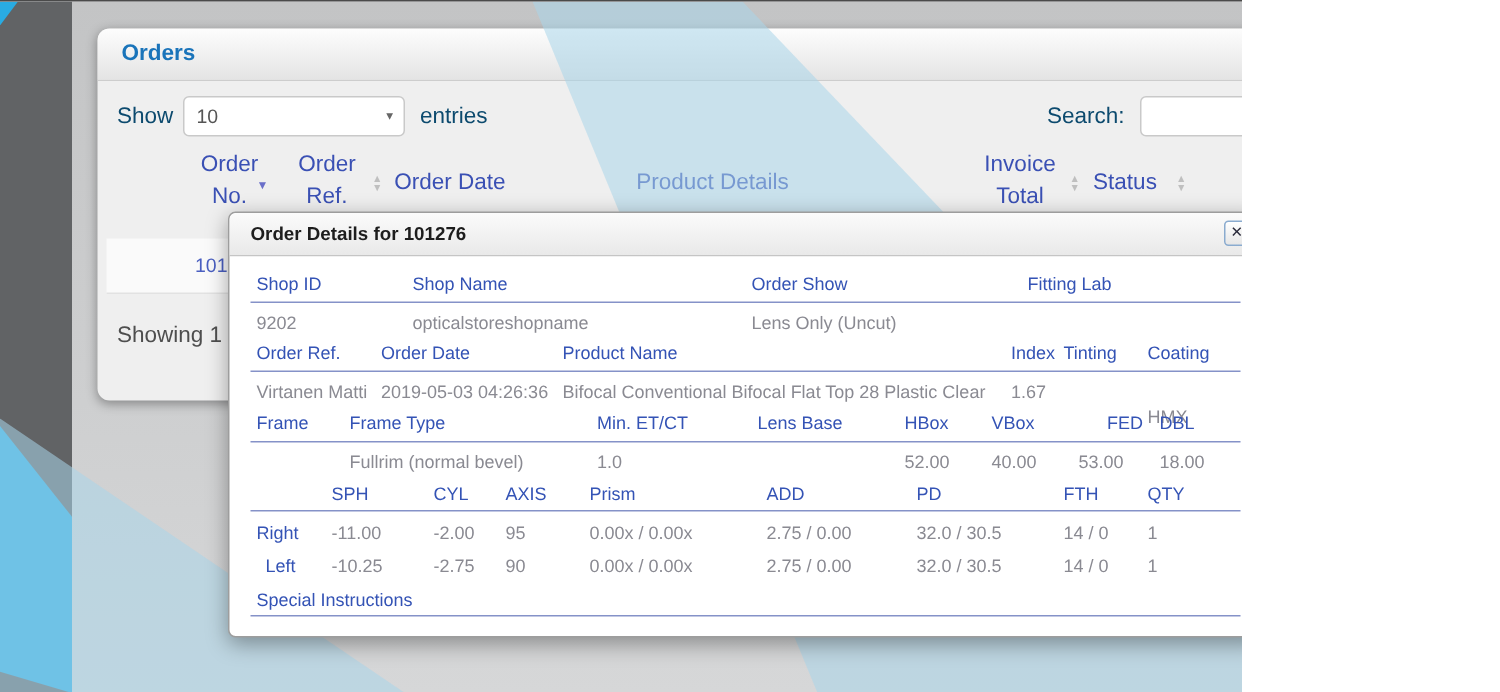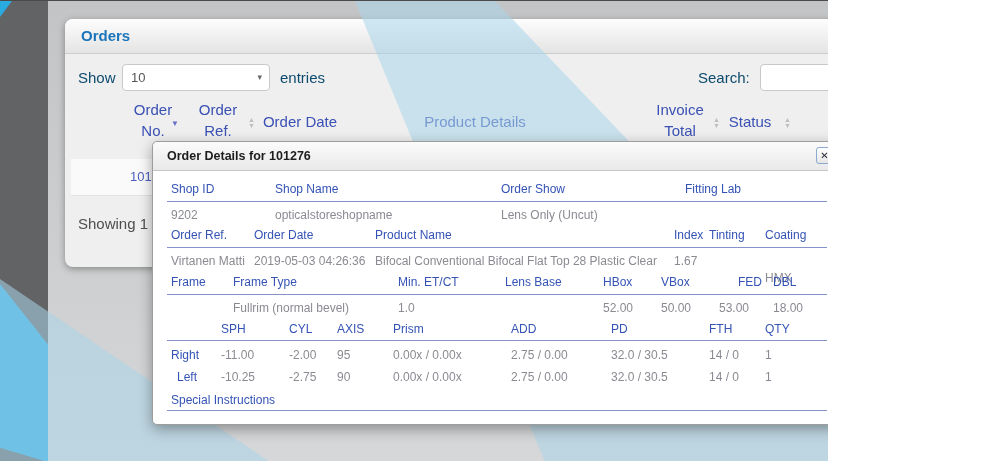--- a/index.html
+++ b/index.html
@@ -160,21 +160,21 @@
     <span class="mh" style="left:245px;top:133px;">Min. ET/CT</span>
     <span class="mh" style="left:352px;top:133px;">Lens Base</span>
     <span class="mh" style="left:450px;top:133px;">HBox</span>
     <span class="mh" style="left:508px;top:133px;">VBox</span>
     <span class="mh" style="left:568px;top:133px;margin-left:17px;">FED</span>
     <span class="mh" style="left:620px;top:133px;text-align:center;">DBL</span>
     <div class="mline" style="top:152px;"></div>
     <span class="mv" style="left:80px;top:159px;">Fullrim (normal bevel)</span>
     <span class="mv" style="left:245px;top:159px;">1.0</span>
     <span class="mv" style="left:450px;top:159px;">52.00</span>
-    <span class="mv" style="left:508px;top:159px;">50.00</span>
+    <span class="mv" style="left:508px;top:159px;">40.00</span>
     <span class="mv" style="left:566px;top:159px;">53.00</span>
     <span class="mv" style="left:620px;top:159px;">18.00</span>
 
     <span class="mh" style="left:68px;top:180px;">SPH</span>
     <span class="mh" style="left:136px;top:180px;">CYL</span>
     <span class="mh" style="left:184px;top:180px;">AXIS</span>
     <span class="mh" style="left:240px;top:180px;">Prism</span>
     <span class="mh" style="left:358px;top:180px;">ADD</span>
     <span class="mh" style="left:458px;top:180px;">PD</span>
     <span class="mh" style="left:556px;top:180px;">FTH</span>

